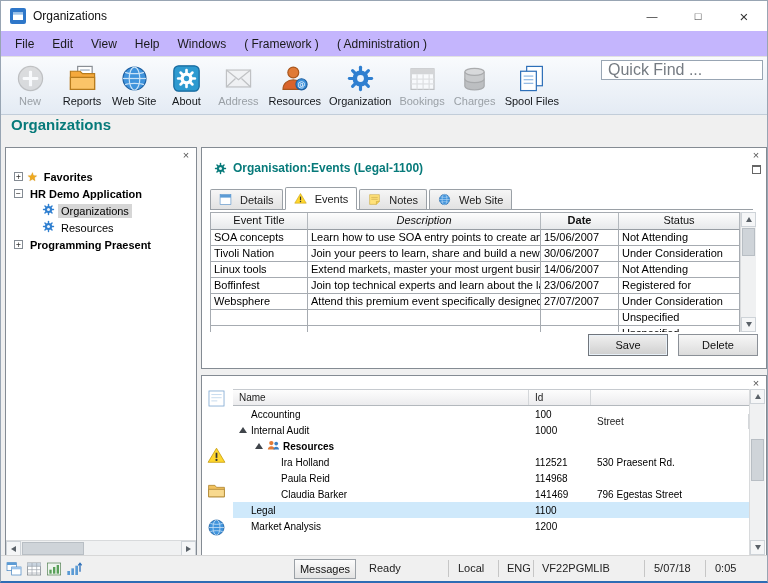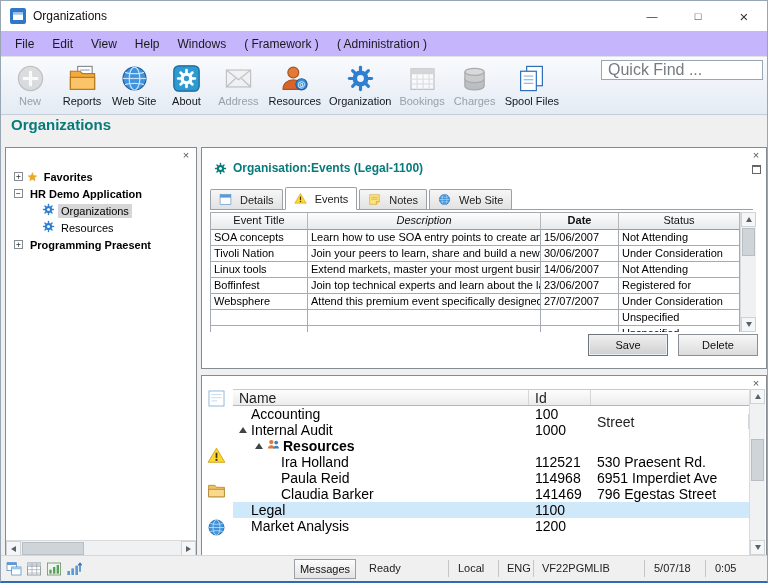--- a/index.html
+++ b/index.html
@@ -78,21 +78,21 @@
 .btn.save{right:98px;background:linear-gradient(#f0f0f0,#cfcfcf);border:1px solid #70757c;box-shadow:inset 0 0 0 1px #e9f1f8;}
 .btn.del{right:8px;}
 
 
 #browse-panel{left:200px;top:374px;width:566px;height:182px;}
 .side-strip{position:absolute;left:0;top:0;width:30px;bottom:0;}
 .strip-ic{position:absolute;left:5px;}
 .br-table{position:absolute;left:31px;top:13px;width:516px;height:166px;overflow:hidden;}
 .br-row{display:flex;height:16px;align-items:center;}
 .br-row.head{height:17px;background:linear-gradient(#fdfdfd,#ececee);border-top:1px solid #c6cacf;border-bottom:1px solid #b3b8bd;}
-.br-cell{flex:none;font-size:14px;white-space:nowrap;overflow:hidden;display:flex;align-items:center;height:100%;}
+.br-cell{flex:none;font-size:10px;white-space:nowrap;overflow:hidden;display:flex;align-items:center;height:100%;}
 .head .br-cell{border-right:1px solid #d4d7da;padding-left:6px;color:#222;}
 .br-row.sel{background:#cfe9fb;}
 .br-label.b{font-weight:bold;}
 .tri{width:0;height:0;border-left:4px solid transparent;border-right:4px solid transparent;border-bottom:6px solid #40454b;margin-right:4px;flex:none;}
 .spacer{width:12px;flex:none;}
 .br-ic{margin-right:3px;flex:none;}
 .br-sb{left:547px;top:13px;height:166px;}
 
 
 .statusbar{position:absolute;left:0;right:0;bottom:0;height:26px;background:#f0f0f0;border-top:1px solid #d7d7d7;font-size:11px;color:#222;}
@@ -550,21 +550,20 @@
           <span class="br-label">Ira Holland</span>
         </div>
         <div class="br-cell" style="width: 62px; padding-left: 6px;">112521</div>
         <div class="br-cell" style="width: 158px; padding-left: 6px;">530 Praesent Rd.</div>
       </div>
       <div class="br-row">
         <div class="br-cell" style="width: 296px; padding-left: 48px;">
           <span class="br-label">Paula Reid</span>
         </div>
         <div class="br-cell" style="width: 62px; padding-left: 6px;">114968</div>
-        <div class="br-cell" style="width: 158px; padding-left: 6px;">6951 Imperdiet Ave</div>
       </div>
       <div class="br-row">
         <div class="br-cell" style="width: 296px; padding-left: 48px;">
           <span class="br-label">Claudia Barker</span>
         </div>
         <div class="br-cell" style="width: 62px; padding-left: 6px;">141469</div>
         <div class="br-cell" style="width: 158px; padding-left: 6px;">796 Egestas Street</div>
       </div>
       <div class="br-row sel">
         <div class="br-cell" style="width: 296px; padding-left: 6px;">

